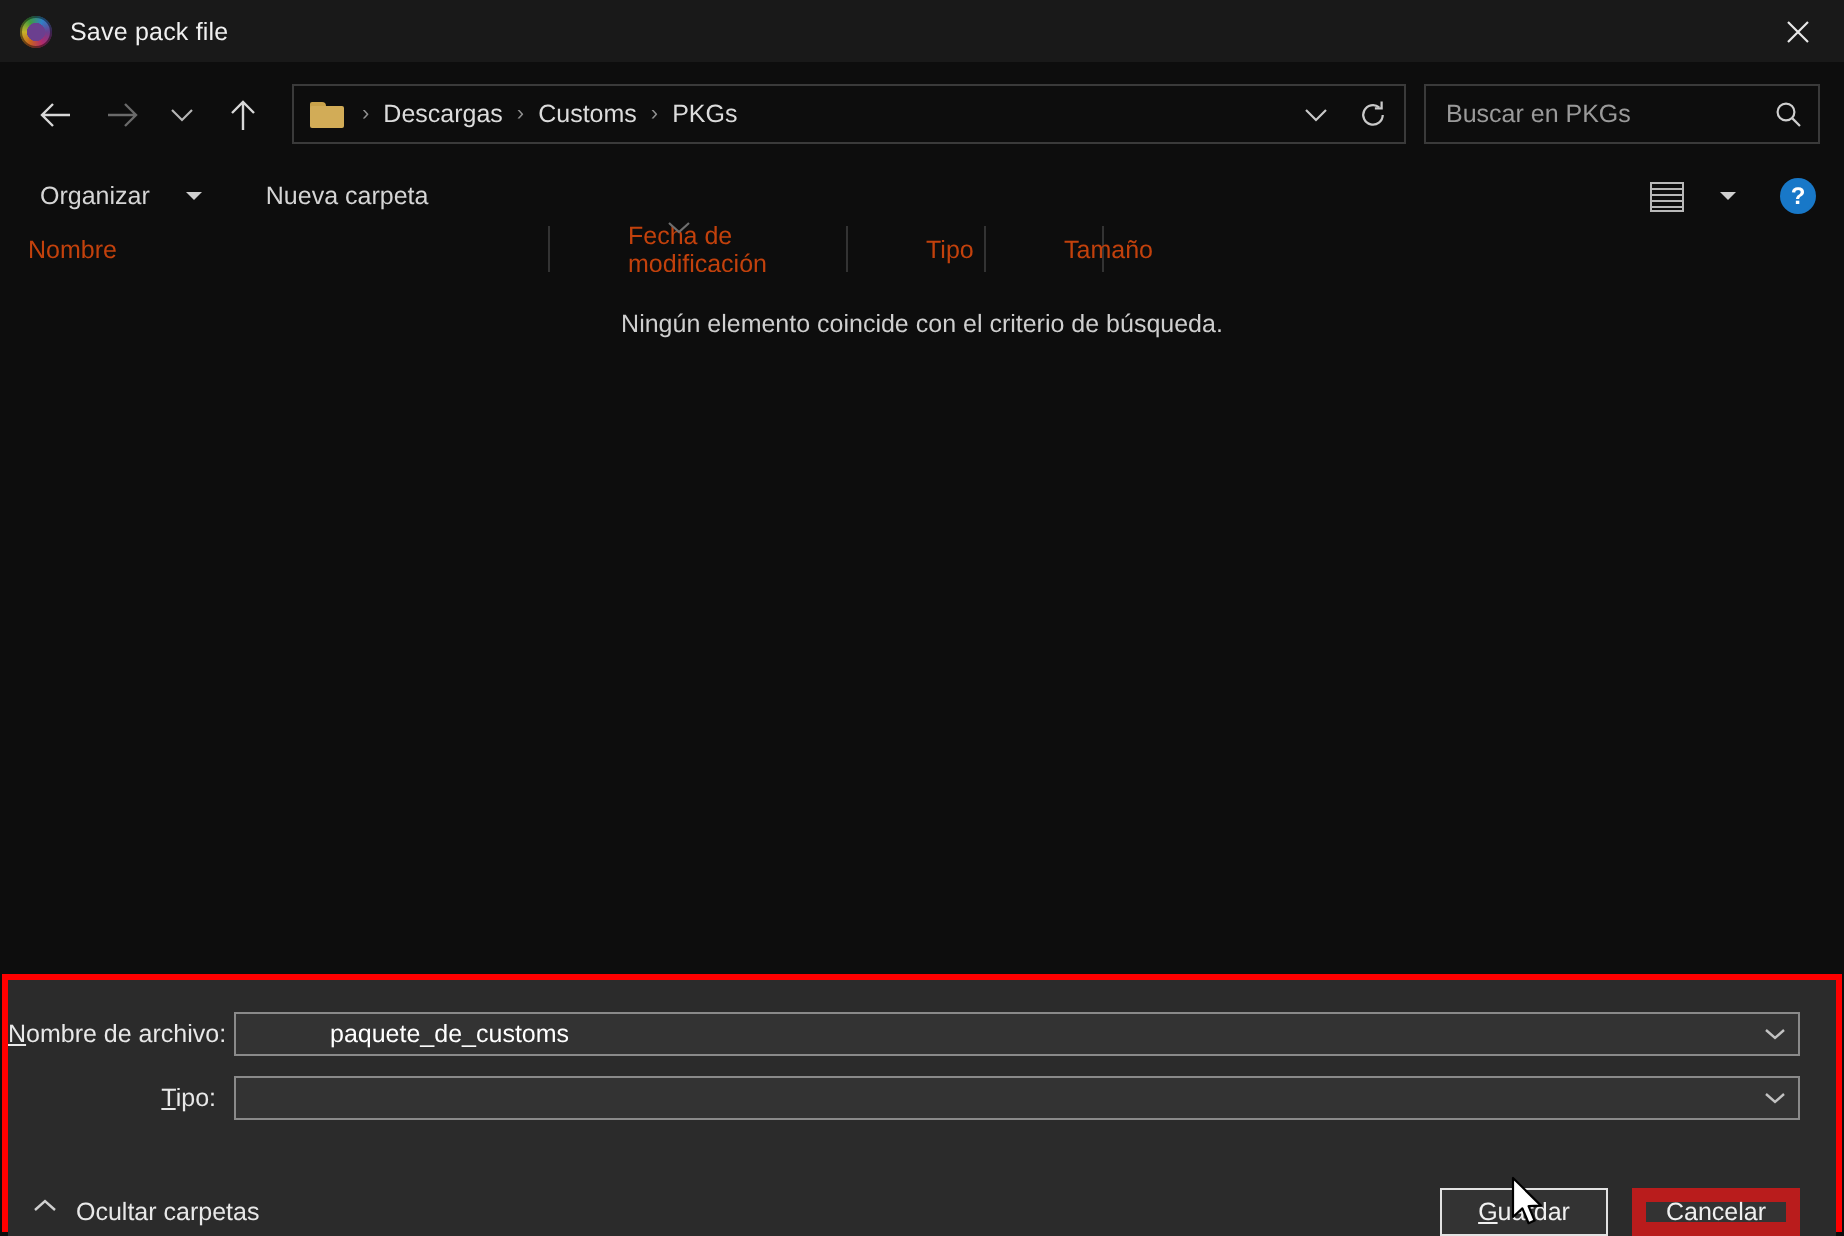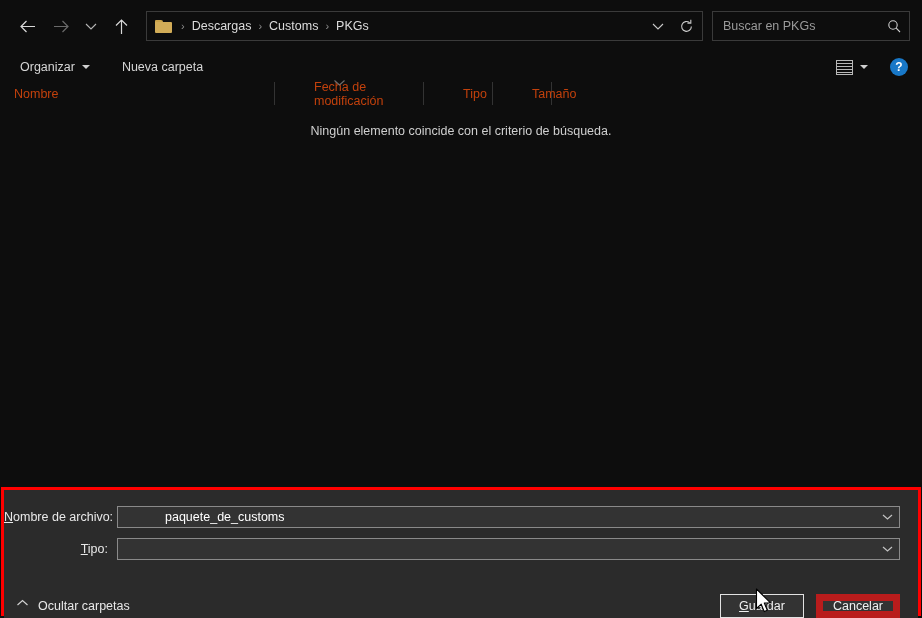--- a/index.html
+++ b/index.html
@@ -148,21 +148,21 @@
     display: flex;
     align-items: center;
     padding: 0 8px 0 14px;
     flex: 0 0 auto;
   }
   .cmd-item {
     font-size: 12.5px;
     color: #d5d5d5;
     display: flex;
     align-items: center;
-    gap: 7px;
+    gap: 18px;
     padding: 3px 6px;
     white-space: nowrap;
   }
   .cmd-gap { width: 20px; }
   .cmd-spacer { flex: 1 1 auto; }
   .caret-down {
     width: 0; height: 0;
     border-left: 4px solid transparent;
     border-right: 4px solid transparent;
     border-top: 4px solid #cfcfcf;
@@ -346,20 +346,29 @@
     width: 18px; height: 27px;
     pointer-events: none;
     z-index: 50;
   }
 </style>
 </head>
 <body>
 
 <div id="dialog">
 
+  <div class="titlebar">
+    <div class="app-icon"></div>
+    <div class="title-text">Save pack file</div>
+    <div class="win-close">
+      <svg width="12" height="12" viewBox="0 0 12 12" aria-hidden="true">
+        <path d="M1 1 L11 11 M11 1 L1 11" stroke="#e8e8e8" stroke-width="1.1" fill="none"></path>
+      </svg>
+    </div>
+  </div>
 
   <div class="navbar">
     <div class="navbtn">
       <svg width="17" height="15" viewBox="0 0 17 15" aria-hidden="true">
         <path d="M16 7.5 H2 M7.5 2 L2 7.5 L7.5 13" stroke="#d8d8d8" stroke-width="1.2" fill="none"></path>
       </svg>
     </div>
     <div class="navbtn dim">
       <svg width="17" height="15" viewBox="0 0 17 15" aria-hidden="true">
         <path d="M1 7.5 H15 M9.5 2 L15 7.5 L9.5 13" stroke="#6a6a6a" stroke-width="1.2" fill="none"></path>

